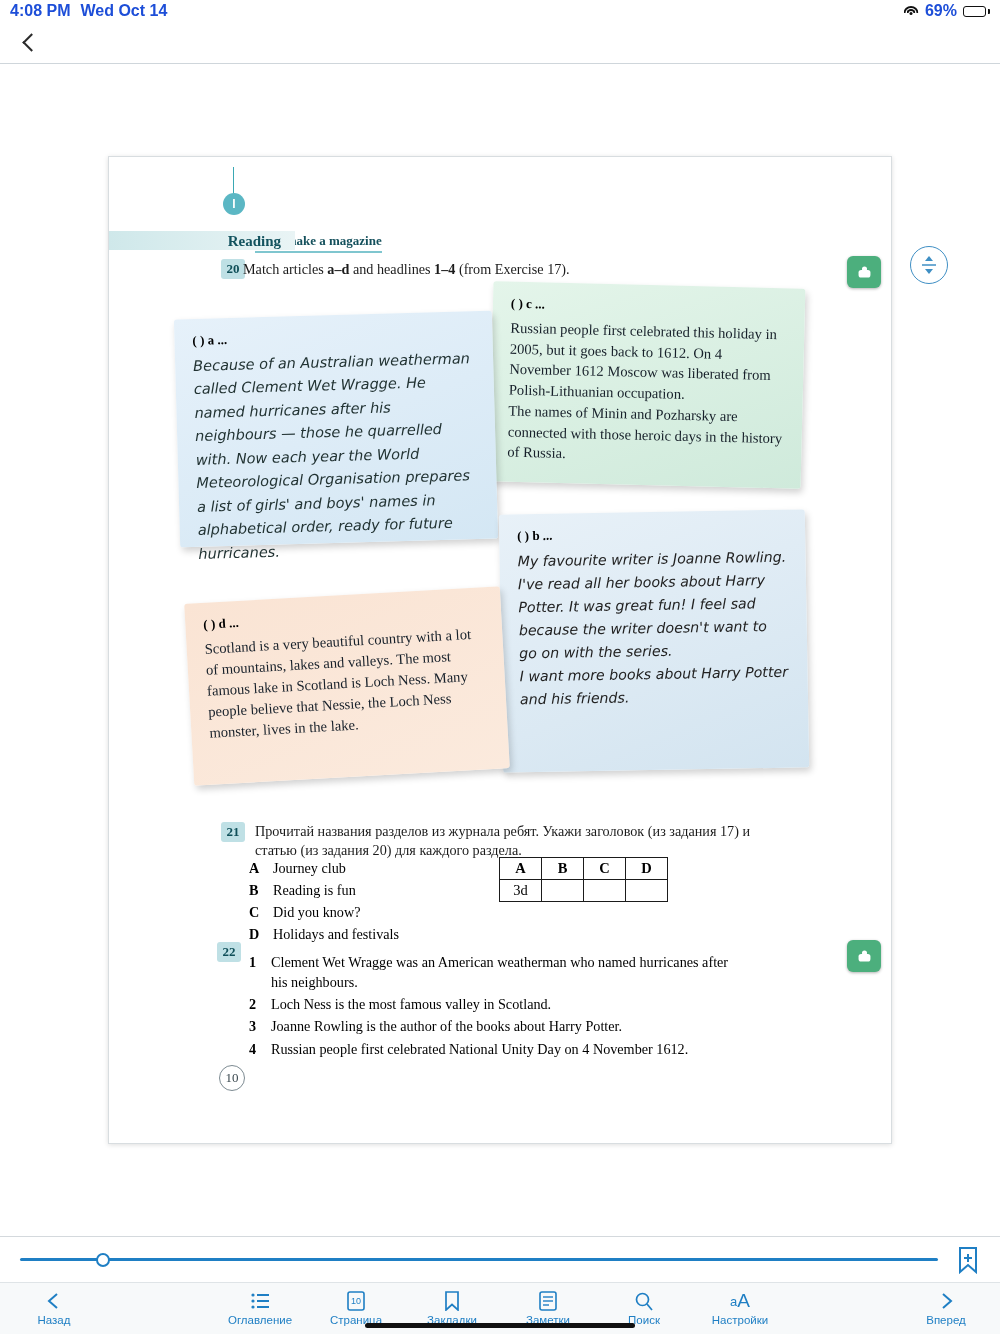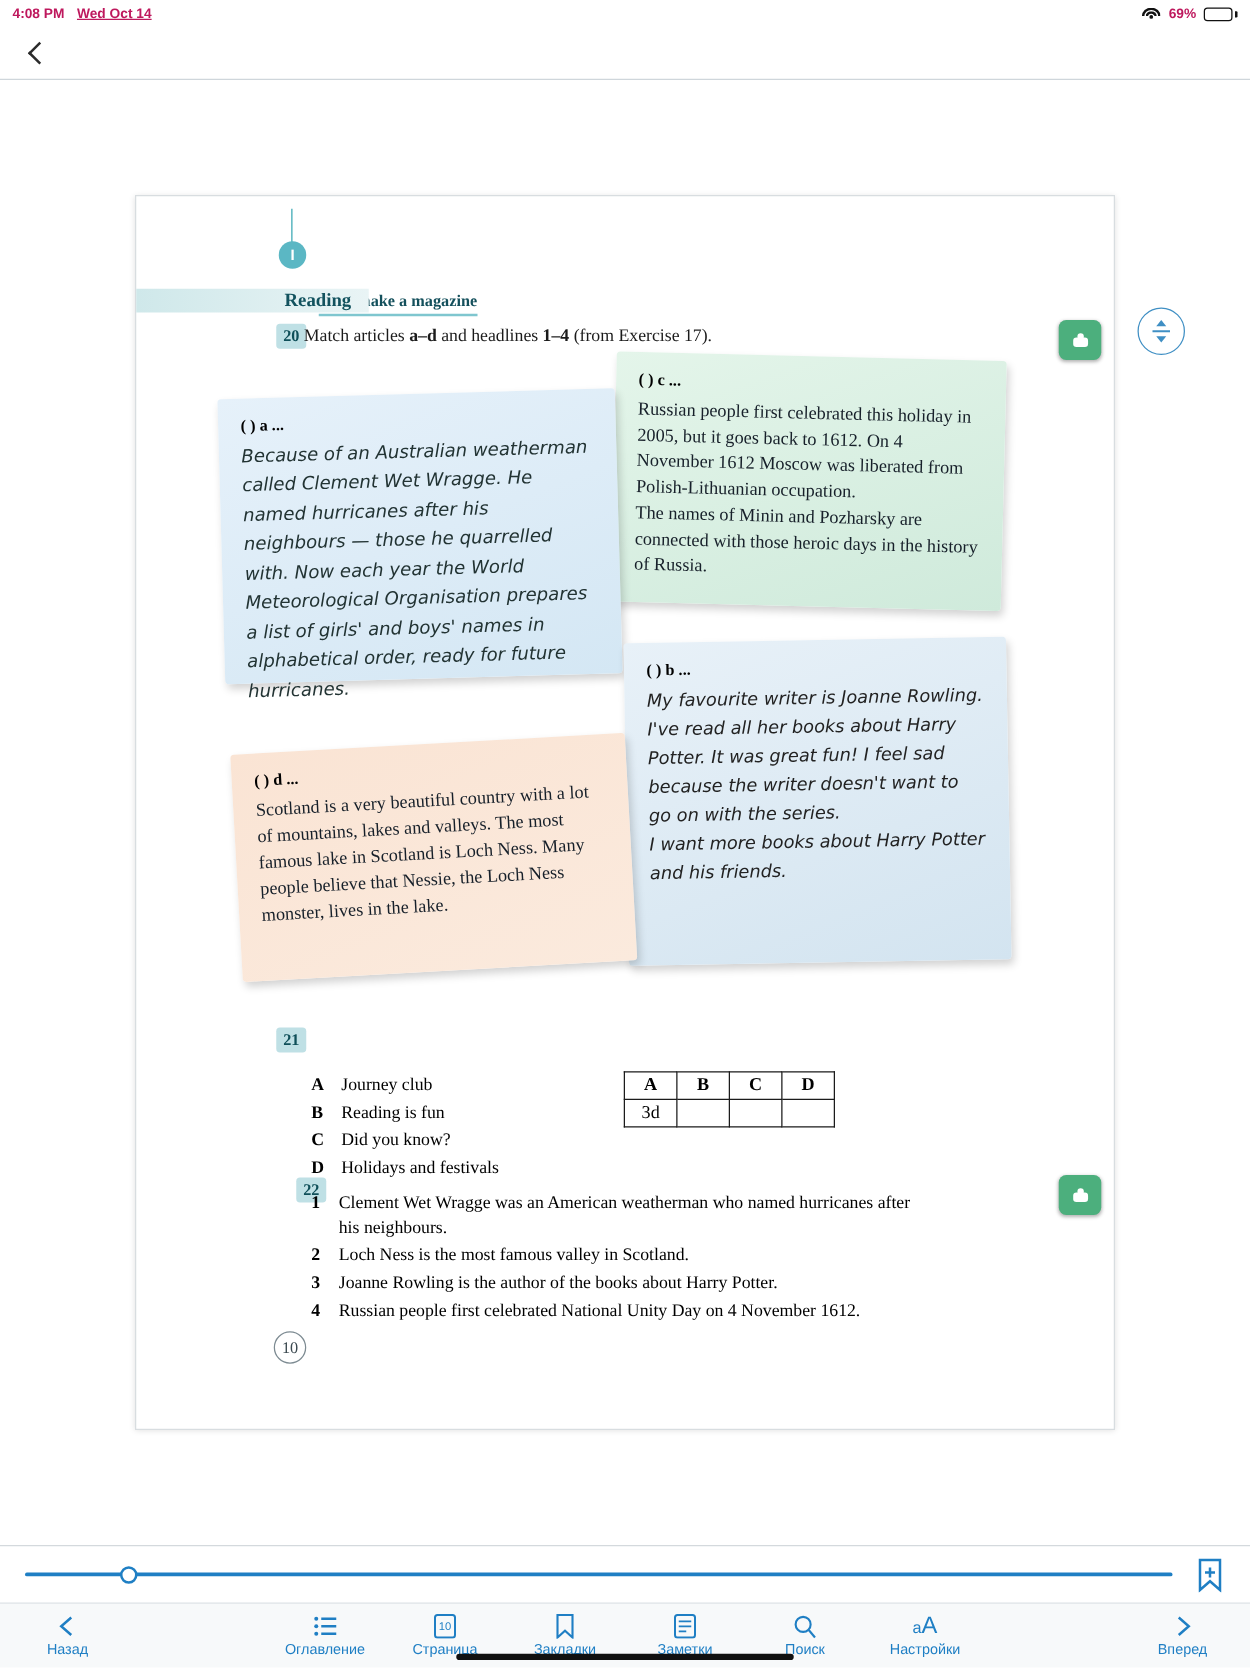--- a/index.html
+++ b/index.html
@@ -8,25 +8,25 @@
     width: 1000px; height: 1334px;
     background: #ffffff;
     font-family: "Liberation Sans", sans-serif;
     overflow: hidden;
   }
   
   .statusbar {
     height: 22px;
     display: flex; align-items: center;
     padding: 0 10px;
-    font-size: 11px; color: #be185d;
+    font-size: 16px; color: #1d4ed8;
     font-weight: 600;
   }
   .statusbar .time { margin-right: 10px; }
-  .statusbar .date { font-weight: 600; text-decoration: underline; }
+  .statusbar .date { font-weight: 600; }
   .statusbar .right { margin-left: auto; display: flex; align-items: center; gap: 6px; }
   .wifi-icon { display:inline-block; width:15px; height:11px; position:relative; }
   .wifi-icon i {
     position:absolute; border:2px solid #111; border-bottom:none;
     border-radius: 50% 50% 0 0 / 100% 100% 0 0; left:50%; transform:translateX(-50%);
   }
   .wifi-icon i:nth-child(1){ width:15px; height:7px; top:0; }
   .wifi-icon i:nth-child(2){ width:9px; height:4px; top:3px; }
   .wifi-icon i:nth-child(3){ width:3px; height:3px; top:6px; background:#111; border-radius:50%; border:none;}
   .batt { display:flex; align-items:center; gap:2px; }
@@ -270,20 +270,21 @@
       <span class="tag">( ) b ...</span>
       <p class="hand">My favourite writer is Joanne Rowling. I've read all her books about Harry Potter. It was great fun! I feel sad because the writer doesn't want to go on with the series.<br>I want more books about Harry Potter and his friends.</p>
     </div>
 
     <div class="note note-d">
       <span class="tag">( ) d ...</span>
       <p class="serif">Scotland is a very beautiful country with a lot of mountains, lakes and valleys. The most famous lake in Scotland is Loch Ness. Many people believe that Nessie, the Loch Ness monster, lives in the lake.</p>
     </div>
 
     <div class="ex-num" style="left:112px; top:665px;">21</div>
+    <div class="ex-text" style="left:146px; top:665px; width:530px;">Прочитай названия разделов из журнала ребят. Укажи заголовок (из задания 17) и статью (из задания 20) для каждого раздела.</div>
 
     <div class="list-21">
       <div class="row">
           <span class="ltr">A</span>
           <span>Journey club</span>
         </div>
       <div class="row">
           <span class="ltr">B</span>
           <span>Reading is fun</span>
         </div>
@@ -307,21 +308,21 @@
       </tr>
       <tr>
         <td>3d</td>
         <td></td>
         <td></td>
         <td></td>
       </tr>
     </tbody>
       </table>
 
-    <div class="ex-num" style="left:128px; top:785px;text-align:right;">22</div>
+    <div class="ex-num" style="left:108px; top:785px;text-align:right;">22</div>
 
     <div class="list-22">
       <div class="row">
           <span class="n">1</span>
           <span style="width:470px">Clement Wet Wragge was an American weatherman who named hurricanes after his neighbours.</span>
         </div>
       <div class="row">
           <span class="n">2</span>
           <span style="width:470px">Loch Ness is the most famous valley in Scotland.</span>
         </div>

